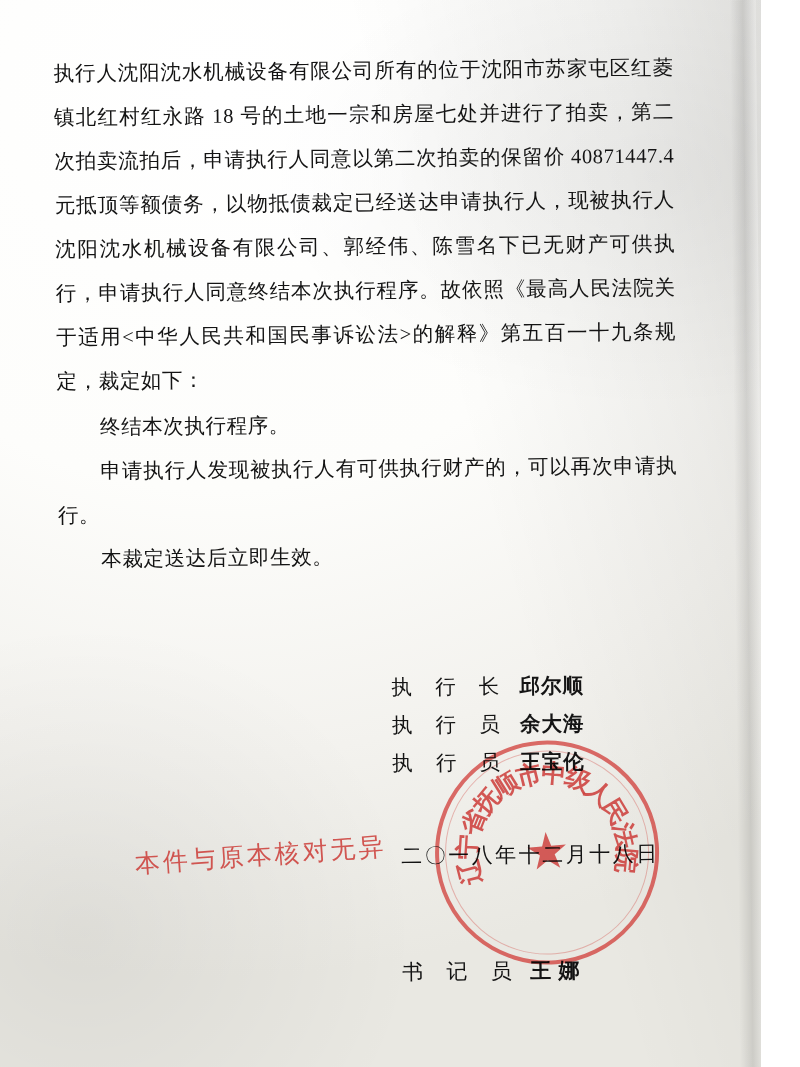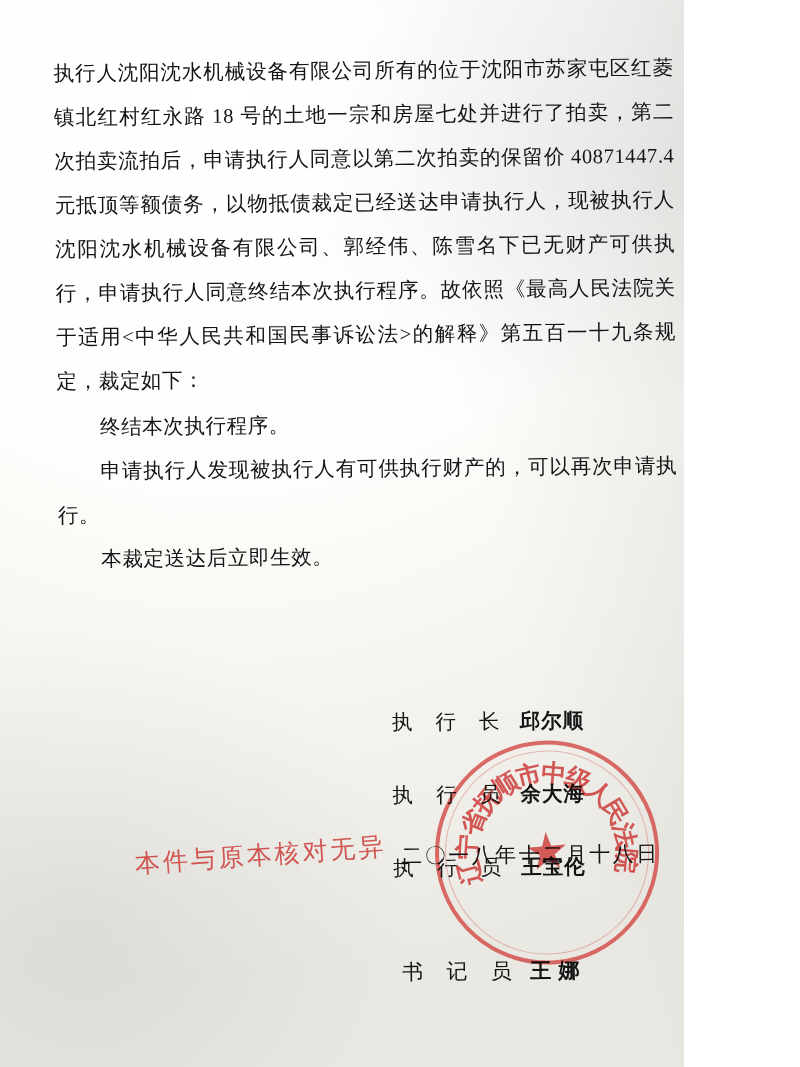--- a/index.html
+++ b/index.html
@@ -10,21 +10,21 @@
   body {
     width: 800px;
     height: 1067px;
     overflow: hidden;
     font-family: "Liberation Serif", "DejaVu Serif", serif;
   }
 
   
   #photo {
     position: relative;
-    width: 684px;
+    width: 761px;
     height: 1067px;
     background: #cfcfcb;
     overflow: hidden;
   }
 
   
   #backdrop {
     position: absolute;
     inset: 0;
     background:
@@ -119,21 +119,20 @@
     white-space: nowrap;
   }
   .sig-label {
     letter-spacing: 9px;
     width: 128px;
     display: inline-block;
   }
   .sig-name {
     letter-spacing: 1px;
     font-weight: 600;
-    margin-top: 35px;
   }
 
   
   .date-line {
     position: absolute;
     left: 398px;
     top: 842px;
     font-size: 21px;
     letter-spacing: 2.5px;
     color: #131313;

